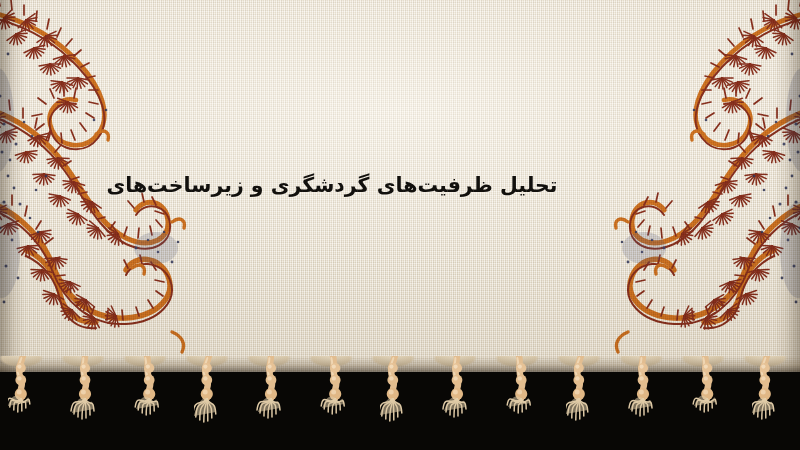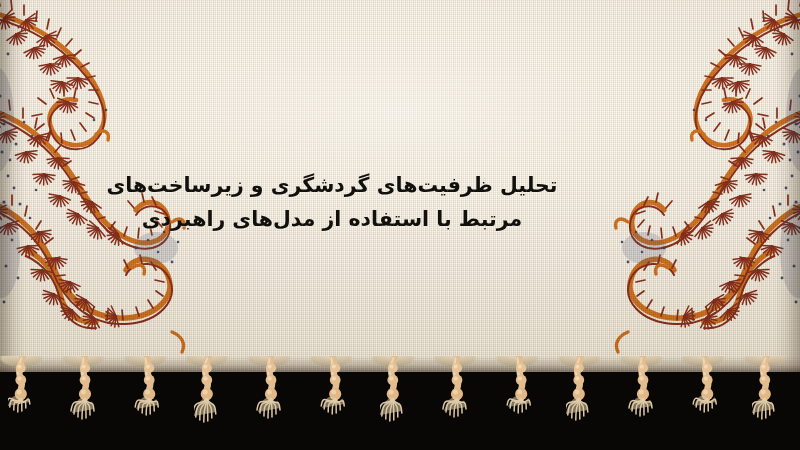--- a/index.html
+++ b/index.html
@@ -561,21 +561,20 @@
     </g>
     <g fill="#5b6694" opacity="0.22">
       <ellipse cx="12" cy="120" rx="16" ry="52"></ellipse>
       <ellipse cx="16" cy="250" rx="18" ry="48"></ellipse>
       <ellipse cx="170" cy="248" rx="22" ry="16"></ellipse>
     </g>
   </svg>
 
   <div class="title-block">
     <div class="title-line">تحلیل ظرفیت‌های گردشگری و زیرساخت‌های</div>
-    <div class="title-line">مرتبط با استفاده از مدل‌های راهبردی</div>
   </div>
 
   <div class="fringe" id="fringe">
       <div class="tassel" style="left: 8px;"><svg viewBox="0 0 30 94" width="30" height="94">
           <path d="M15,0 C12.8,8 8.8,14 12.8,22 C16.8,30 9.8,34 12.8,42" fill="none" stroke="#e2bd90" stroke-width="6.4" stroke-linecap="round"></path>
           <path d="M13.4,2 C11.2,9 7.8,14 11.2,21" fill="none" stroke="#f3dcbb" stroke-width="2" stroke-linecap="round" opacity="0.8"></path>
           <circle cx="12.8" cy="12" r="5.1" fill="#e6c296"></circle>
           <circle cx="11.399999999999999" cy="10.6" r="2.1" fill="#f6e2c4" opacity="0.75"></circle>
           <circle cx="12.8" cy="24" r="5.4" fill="#e3bd8e"></circle>
           <circle cx="11.399999999999999" cy="22.4" r="2.2" fill="#f6e2c4" opacity="0.7"></circle>

